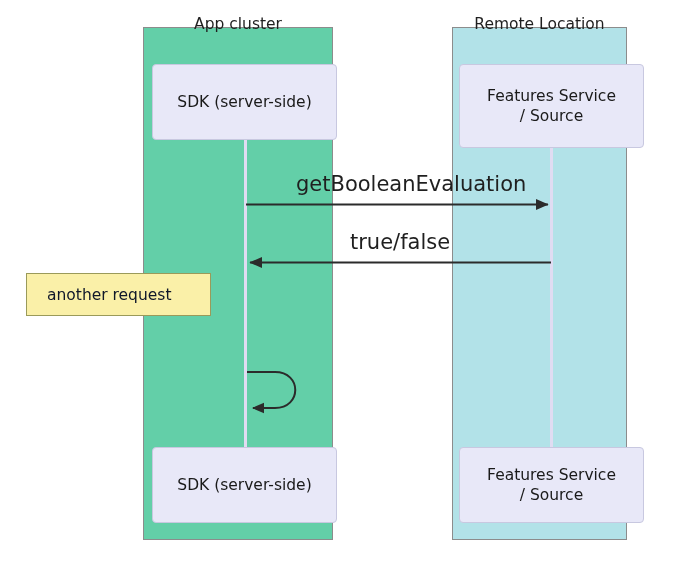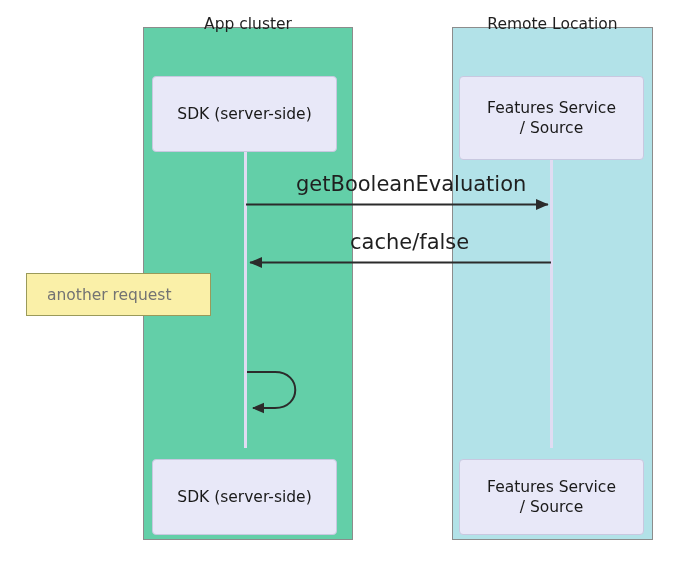--- a/index.html
+++ b/index.html
@@ -26,28 +26,28 @@
 
   
   .group {
     position: absolute;
     box-sizing: border-box;
     border: 1px solid #8c8c8c;
   }
   #group-app {
     left: 143px;
     top: 27px;
-    width: 210px;
+    width: 190px;
     height: 513px;
     background: #63cfa8;
   }
   #group-remote {
     left: 452px;
     top: 27px;
-    width: 201px;
+    width: 175px;
     height: 513px;
     background: #b2e2e8;
   }
   .group-title {
     position: absolute;
     left: 0;
     right: 0;
     top: -14px;
     text-align: center;
     font-size: 15.5px;
@@ -64,21 +64,20 @@
     border: 1px solid #c8c8e0;
     border-radius: 4px;
     display: flex;
     align-items: center;
     justify-content: center;
     text-align: center;
     font-size: 15.5px;
     line-height: 20px;
     color: #1a1a1a;
     white-space: pre-line;
-    margin-top: 12px;
   }
   #participant-sdk-top {
     left: 152px;
     top: 64px;
     width: 185px;
     height: 76px;
   }
   #participant-sdk-bottom {
     left: 152px;
     top: 447px;
@@ -154,21 +153,21 @@
     width: 185px;
     height: 43px;
     box-sizing: border-box;
     background: #faf0a8;
     border: 1px solid #9a9a5a;
     display: flex;
     align-items: center;
     padding-left: 20px;
     font-size: 15.5px;
     line-height: 20px;
-    color: #737373;
+    color: #0f172a;
     white-space: nowrap;
   }
 </style>
 </head>
 <body>
 
 <div id="canvas">
 
   <div class="group" id="group-app">
     <div class="group-title">App cluster</div>
@@ -206,18 +205,18 @@
 
     <line x1="246" y1="204.5" x2="548" y2="204.5" stroke="#2b2b2b" stroke-width="2" marker-end="url(#arrow-right)"></line>
 
     <line x1="551" y1="262.5" x2="250" y2="262.5" stroke="#2b2b2b" stroke-width="2" marker-end="url(#arrow-left)"></line>
 
     <path d="M 247 372 L 275 372 C 302 372 302 408 275 408 L 253 408" fill="none" stroke="#2b2b2b" stroke-width="2" marker-end="url(#arrow-loop)"></path>
   </svg>
 
   <div class="msg-label" id="label-request">getBooleanEvaluation</div>
 
-  <div class="msg-label" id="label-response">cache/false</div>
+  <div class="msg-label" id="label-response">true/false</div>
 
 
   <div id="note-another-request">another request</div>
 
 </div>
 
 </body></html>

